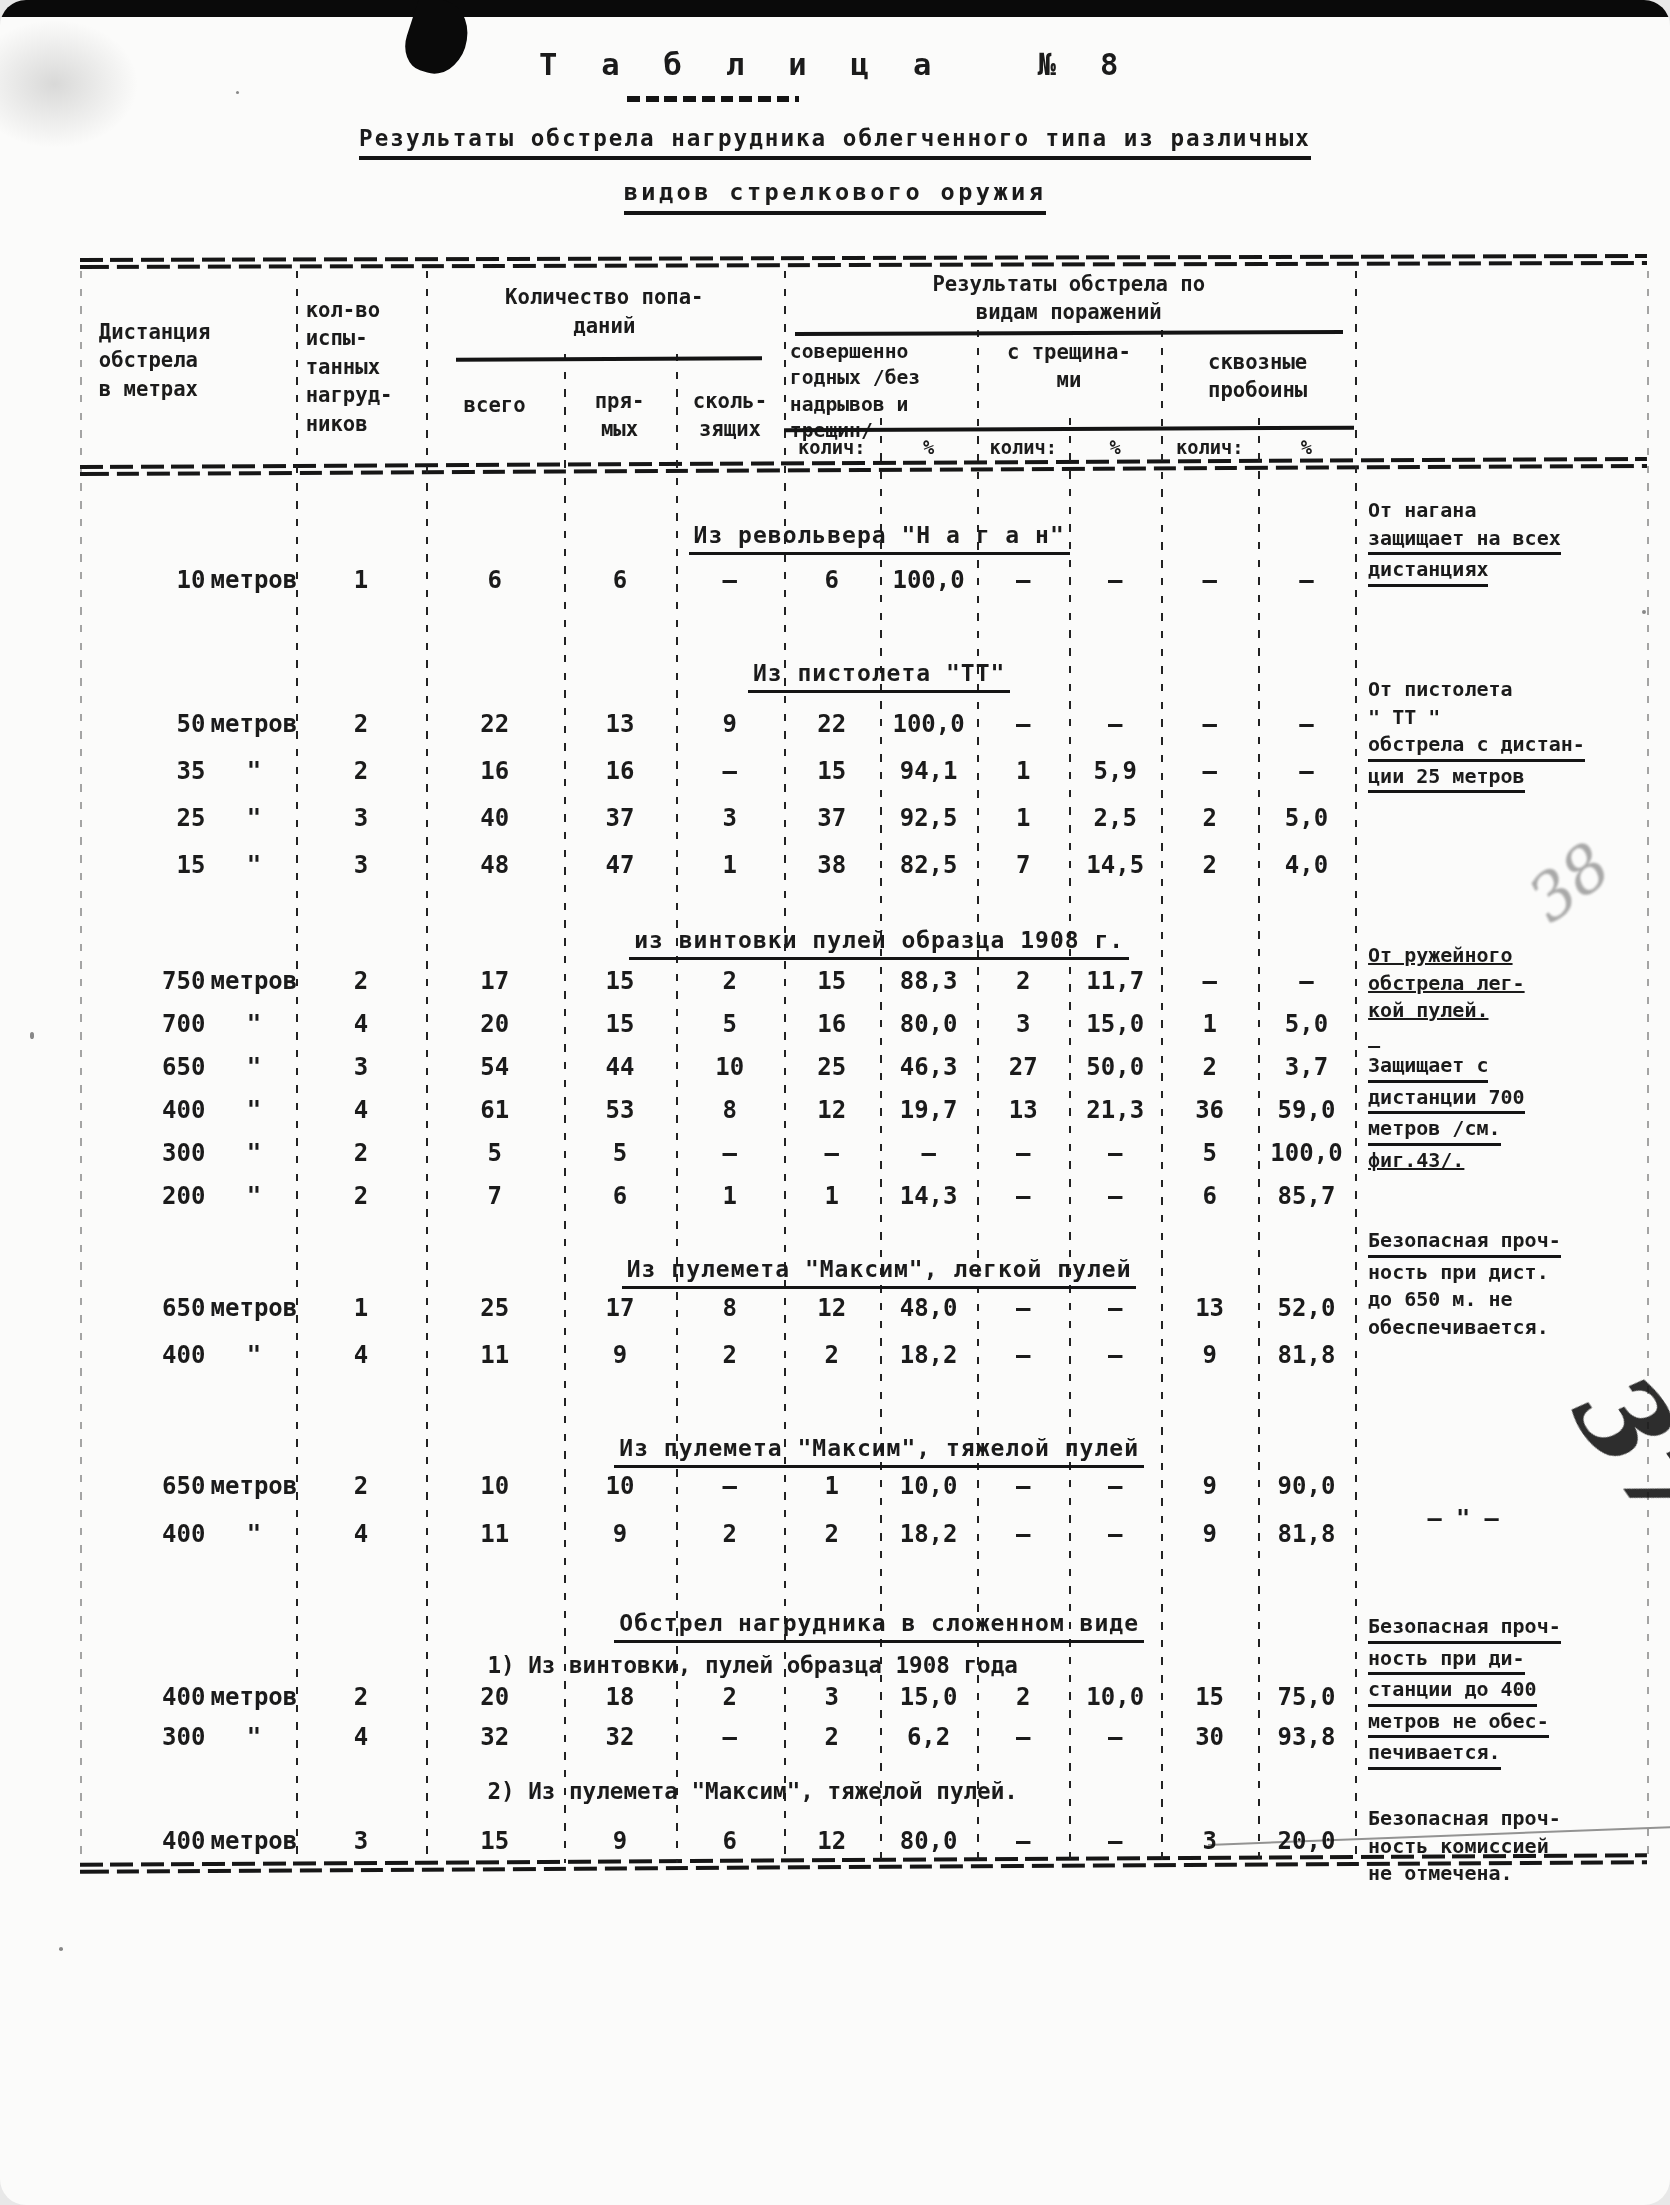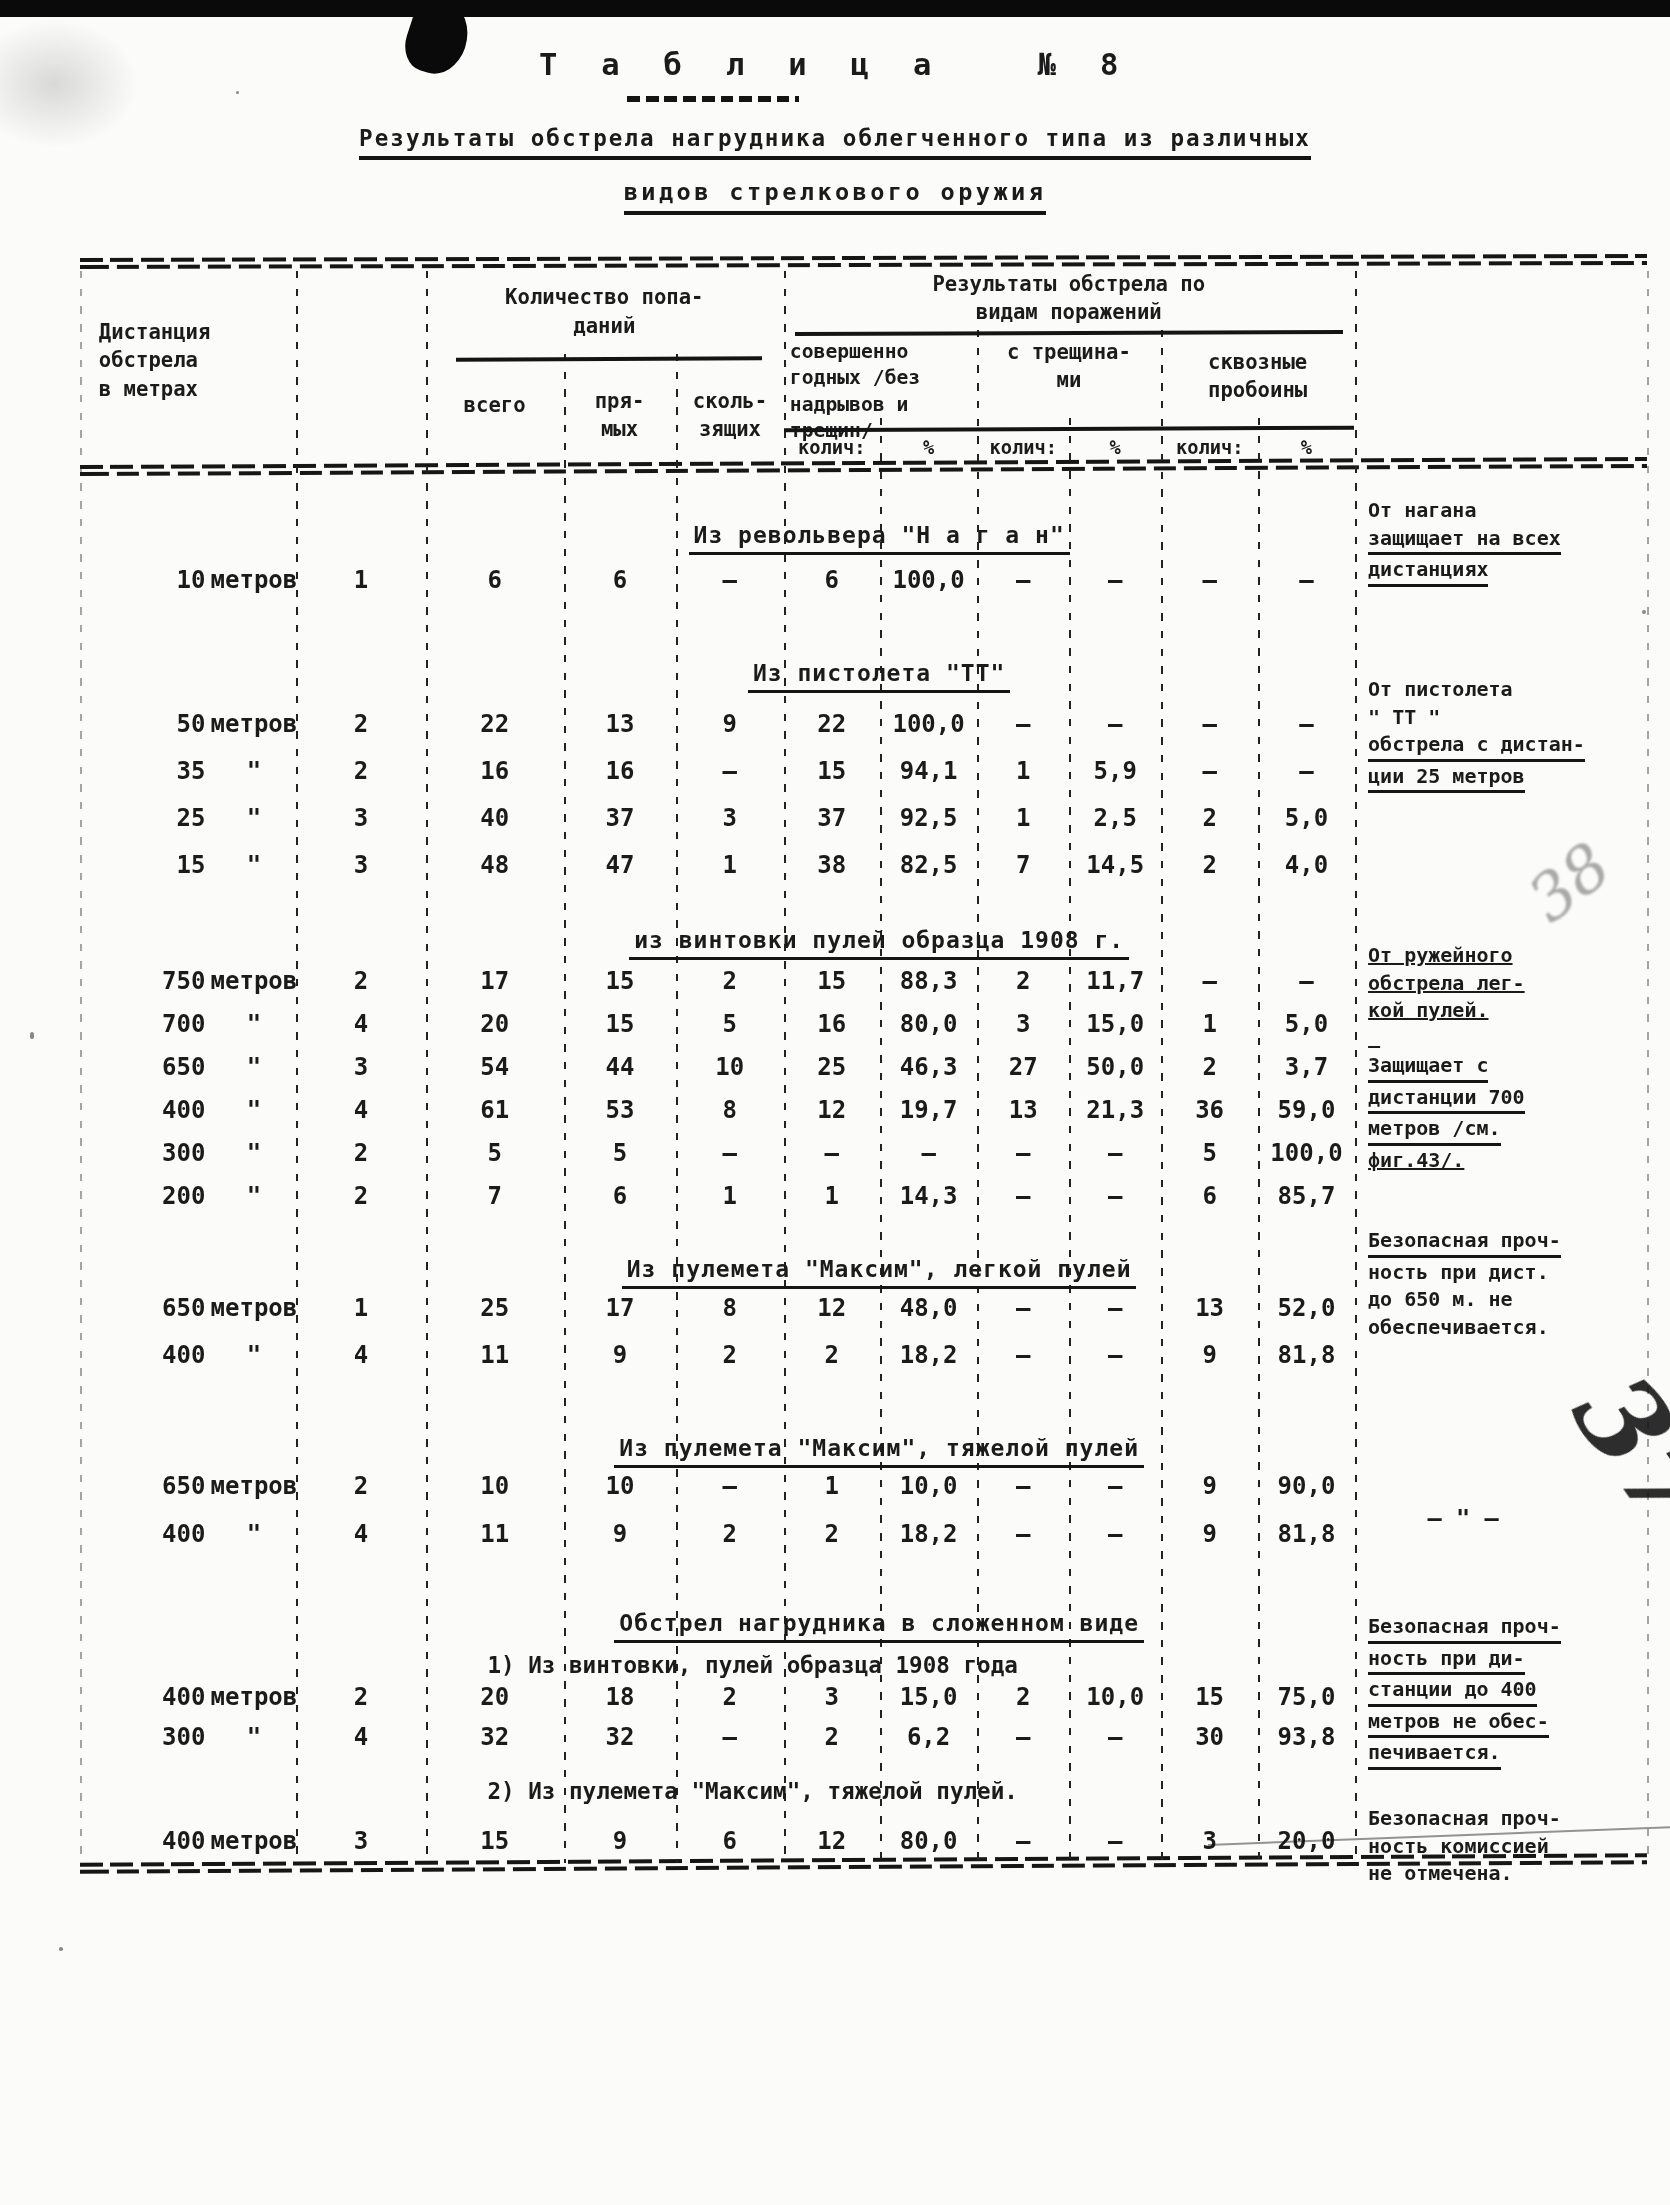--- a/index.html
+++ b/index.html
@@ -1,17 +1,17 @@
 <!DOCTYPE html>
 <html style="font-size:7.9px"><head>
 <meta charset="utf-8">
 <style>
   html,body{margin:0;padding:0;background:#e8e8e8;}
   #page{position:relative;width:1670px;height:2205px;background:#fbfbfa;overflow:hidden;
-        font-family:"DejaVu Sans Mono", monospace;color:#1b1b1b;}
+        font-family:"DejaVu Sans Mono", monospace;color:#1b1b1b;border-radius:26px;}
   
   .scanband{position:absolute;left:0;top:0;width:100%;height:16.7px;background:#0a0a0a;}
   .scanblob{position:absolute;left:408px;top:0;width:59px;height:74px;background:#0a0a0a;
             border-radius:12% 60% 55% 45%;transform:rotate(18deg);}
   .corner-smudge{position:absolute;left:-29.5px;top:19.7px;width:167px;height:128px;
      background:radial-gradient(closest-side,rgba(60,60,60,.18),rgba(60,60,60,0));}
   .speck{position:absolute;background:#2a2a2a;border-radius:50%;opacity:.55;}
   .hand{position:absolute;font-family:"DejaVu Serif",serif;font-style:italic;color:#111;
         filter:blur(1px);}
   .scratch{position:absolute;height:1.5px;background:rgba(20,20,20,.75);transform-origin:left center;}
@@ -100,20 +100,25 @@
     <div class="vline" style="left:63.13%;top:162px;height:1445px;"></div>
     <div class="vline" style="left:69.0%;top:74px;height:1534px;"></div>
     <div class="vline" style="left:75.18%;top:162px;height:1445px;"></div>
     <div class="vline" style="left:81.36%;top:14.7px;height:1593px;"></div>
     <div class="vline faint" style="left:100%;top:14.7px;height:1593px;"></div>
 
     <div id="thead">
       <div class="hcell" style="left: 1.2%; top: 49px; width: 12%; white-space: pre-line;">Дистанция
 обстрела
 в метрах</div>
+      <div class="hcell" style="left: 14.4%; top: 27px; width: 7.6%; white-space: pre-line;">кол-во
+испы-
+танных
+нагруд-
+ников</div>
       <div class="hcell hcenter" style="left: 22.06%; top: 14.7px; width: 22.8%; white-space: pre-line;">Количество попа-
 даний</div>
       <div class="solidline" style="left:24%;top:88px;width:19.5%;transform:rotate(-0.3deg);"></div>
       <div class="hcell hcenter" style="left:22.06%;top:122px;width:8.8%;">всего</div>
       <div class="hcell hcenter" style="left: 30.88%; top: 118px; width: 7.1%; white-space: pre-line;">пря-
 мых</div>
       <div class="hcell hcenter" style="left: 38.03%; top: 118px; width: 6.9%; white-space: pre-line;">сколь-
 зящих</div>
       <div class="hcell hcenter" style="left: 44.9%; top: 1px; width: 36.4%; white-space: pre-line;">Результаты обстрела по
 видам поражений</div>

